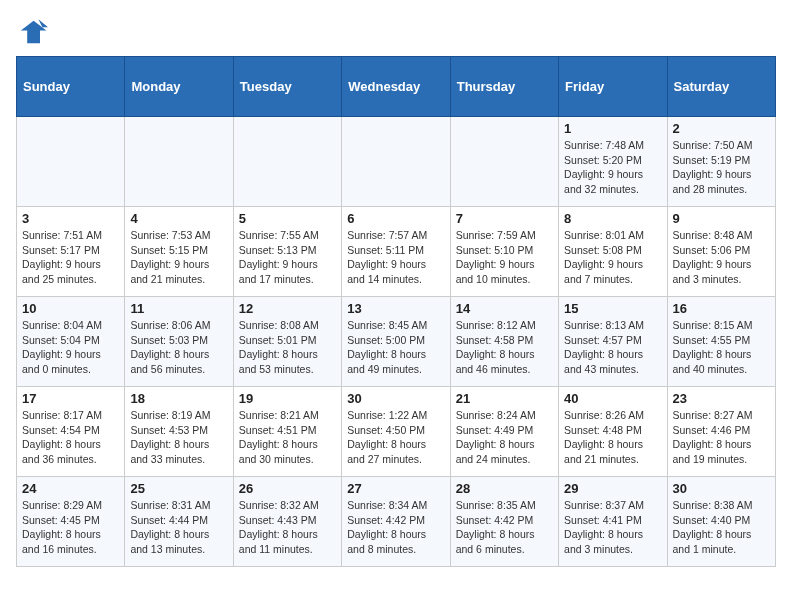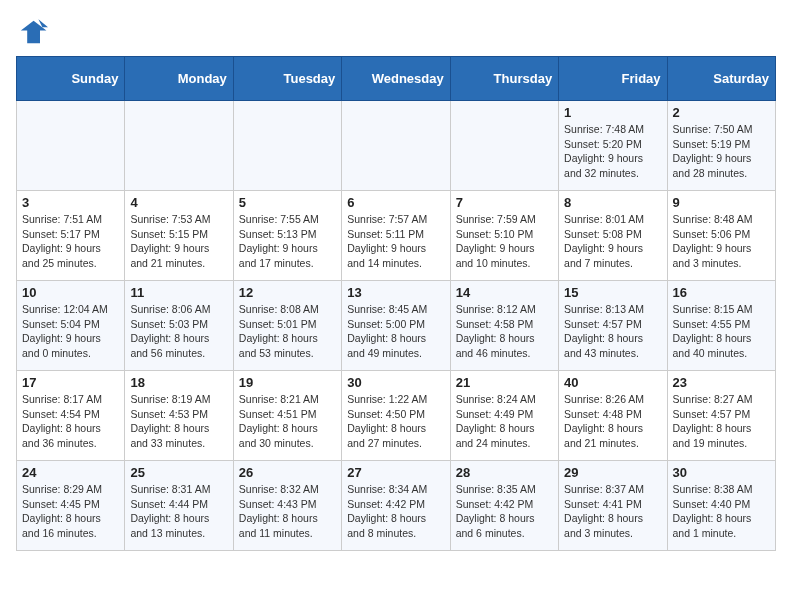--- a/index.html
+++ b/index.html
@@ -49,22 +49,22 @@
     table {
       width: 100%;
       border-collapse: collapse;
       table-layout: fixed;
     }
     thead th {
       background: #2a6db5;
       color: #fff;
       font-size: 13px;
       font-weight: bold;
-      padding: 14px 6px;
-      text-align: right;
+      padding: 22px 6px;
+      text-align: left;
       border: 1px solid #1a5090;
     }
     tbody td {
       border: 1px solid #ccc;
       vertical-align: top;
       padding: 4px 5px;
       font-size: 11px;
       color: #222;
       height: 90px;
     }
@@ -191,21 +191,21 @@
           <span class="day-number">9</span>
           <div class="day-info">Sunrise: 8:48 AM
 Sunset: 5:06 PM
 Daylight: 9 hours
 and 3 minutes.</div>
         </td>
       </tr>
       <tr>
         <td>
           <span class="day-number">10</span>
-          <div class="day-info">Sunrise: 12:04 AM
+          <div class="day-info">Sunrise: 8:04 AM
 Sunset: 5:04 PM
 Daylight: 9 hours
 and 0 minutes.</div>
         </td>
         <td>
           <span class="day-number">11</span>
           <div class="day-info">Sunrise: 8:06 AM
 Sunset: 5:03 PM
 Daylight: 8 hours
 and 56 minutes.</div>
@@ -285,21 +285,21 @@
         <td>
           <span class="day-number">40</span>
           <div class="day-info">Sunrise: 8:26 AM
 Sunset: 4:48 PM
 Daylight: 8 hours
 and 21 minutes.</div>
         </td>
         <td>
           <span class="day-number">23</span>
           <div class="day-info">Sunrise: 8:27 AM
-Sunset: 4:57 PM
+Sunset: 4:46 PM
 Daylight: 8 hours
 and 19 minutes.</div>
         </td>
       </tr>
       <tr>
         <td>
           <span class="day-number">24</span>
           <div class="day-info">Sunrise: 8:29 AM
 Sunset: 4:45 PM
 Daylight: 8 hours

